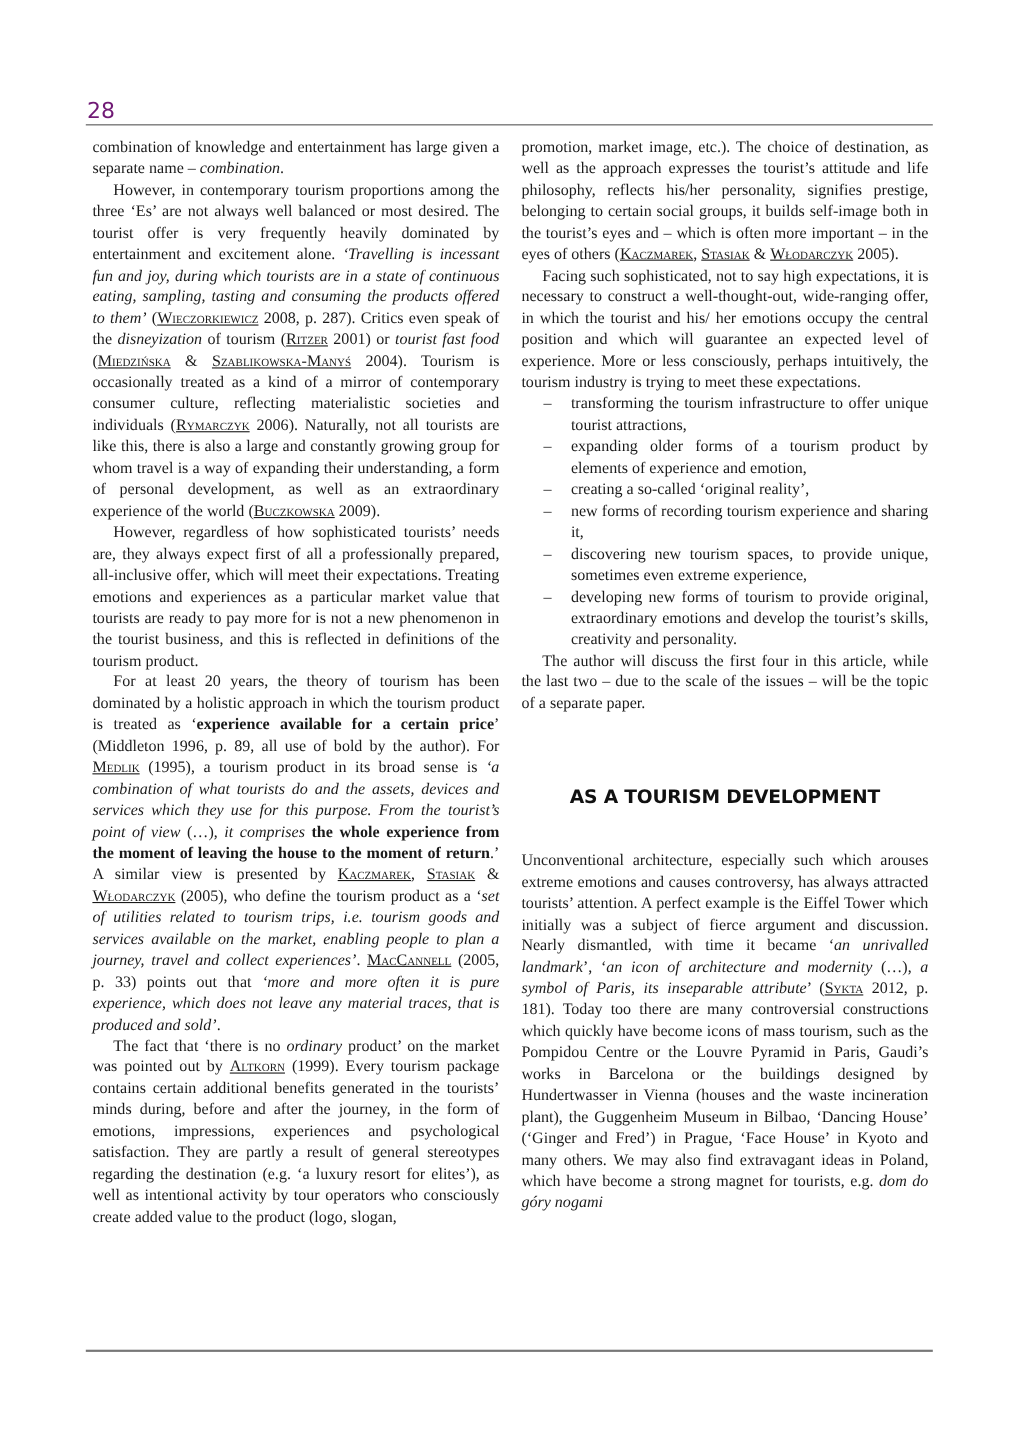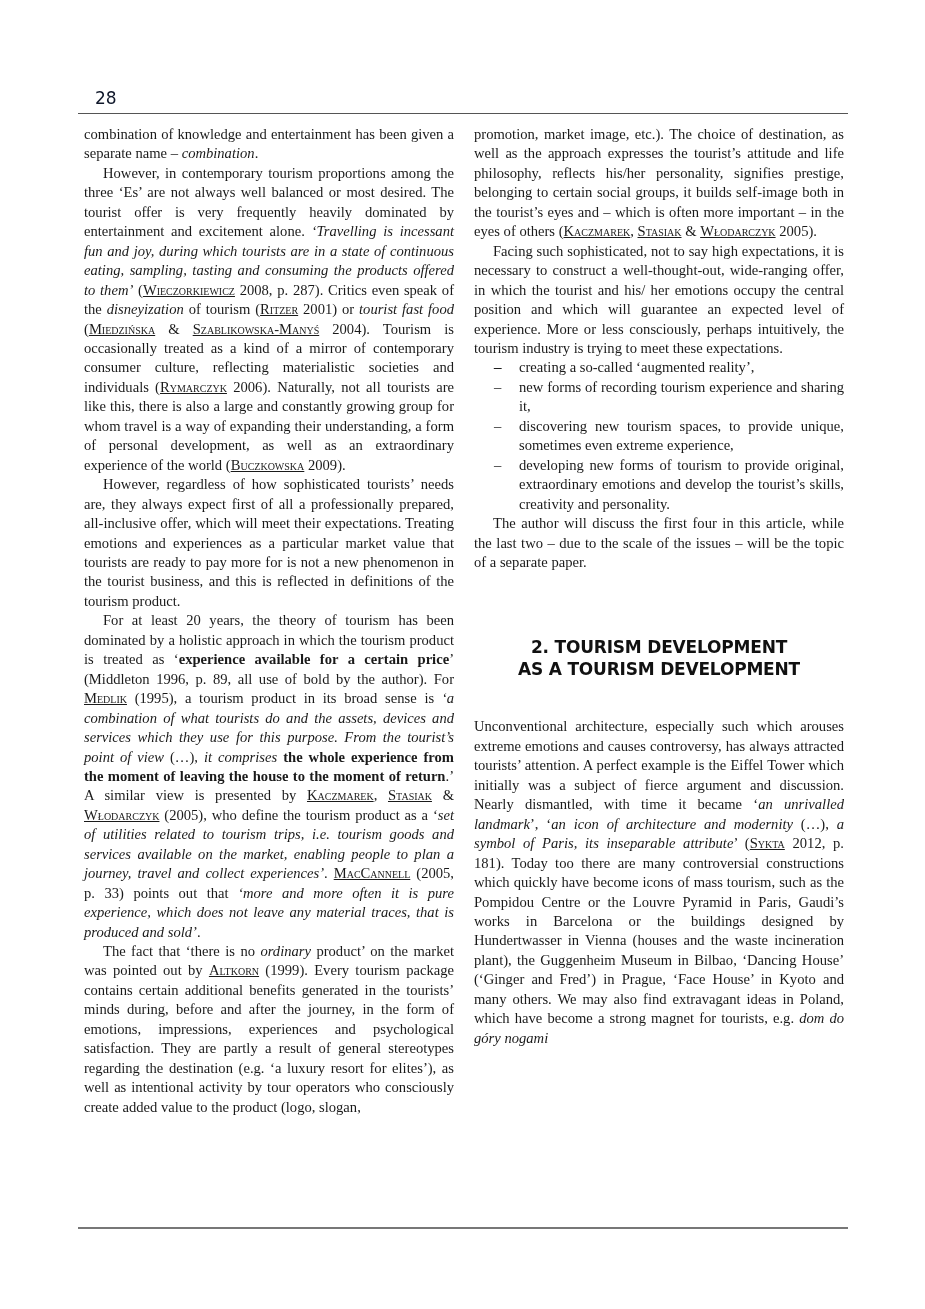--- a/index.html
+++ b/index.html
@@ -1,20 +1,20 @@
 <!DOCTYPE html>
 <html><head>
 <meta charset="utf-8">
 <style>
   html, body { margin: 0; padding: 0; background: #ffffff; }
   body { width: 925px; height: 1309px; position: relative; overflow: hidden; color: #1a1a1a; }
   .page { position: absolute; left: 0; top: 0; width: 925px; height: 1309px; }
   .header {
-    position: absolute; left: 90px; top: 84px; width: 770px; height: 28px;
-    font-family: "DejaVu Sans", sans-serif; font-size: 17px; color: #0f172a;
+    position: absolute; left: 74px; top: 84px; width: 770px; height: 28px;
+    font-family: "DejaVu Sans", sans-serif; font-size: 20px; color: #701a75;
   }
   .header .page-num { position: absolute; left: 5px; top: 4px; }
   .header .journal { position: absolute; left: 0; width: 770px; top: 4px; text-align: center; }
   .rule-top { position: absolute; left: 78px; top: 113px; width: 770px; height: 1px; background: #555; }
   .rule-bottom { position: absolute; left: 78px; top: 1227px; width: 770px; height: 1.5px; background: #777; }
   .col {
     position: absolute; top: 125px; width: 370px;
     font-family: "Liberation Serif", serif; font-size: 14.6px; line-height: 19.45px;
     text-align: justify; hyphens: manual;
   }
@@ -40,46 +40,45 @@
 
 <div class="page">
 
   <div class="header">
     <span class="page-num">28</span>
   </div>
   <div class="rule-top"></div>
 
   <div class="col col-left">
     <div>
-        <p><span>combination of knowledge and entertainment has been given a separate name – </span><span class="it">combination</span><span>.</span></p>
+        <p><span>combination of knowledge and entertainment has large given a separate name – </span><span class="it">combination</span><span>.</span></p>
         <p class="indent"><span>However, in contemporary tourism proportions among the three ‘Es’ are not always well balanced or most desired. The tourist offer is very frequently heavily dominated by entertainment and excitement alone. </span><span class="it">‘Travelling is incessant fun and joy, during which tourists are in a state of continuous eating, sampling, tasting and consuming the products offered to them’</span><span> (</span><span class="sc">Wieczorkiewicz</span><span> 2008, p. 287). Critics even speak of the </span><span class="it">disneyization</span><span> of tourism (</span><span class="sc">Ritzer</span><span> 2001) or </span><span class="it">tourist fast food</span><span> (</span><span class="sc">Miedzińska</span><span> &amp; </span><span class="sc">Szablikowska-Manyś</span><span> 2004). Tourism is occasionally treated as a kind of a mirror of contemporary consumer culture, reflecting materialistic societies and individuals (</span><span class="sc">Rymarczyk</span><span> 2006). Naturally, not all tourists are like this, there is also a large and constantly growing group for whom travel is a way of expanding their understanding, a form of personal development, as well as an extraordinary experience of the world (</span><span class="sc">Buczkowska</span><span> 2009).</span></p>
         <p class="indent"><span>However, regardless of how sophisticated tourists’ needs are, they always expect first of all a profession­ally prepared, all-inclusive offer, which will meet their expectations. Treating emotions and experiences as a particular market value that tourists are ready to pay more for is not a new phenomenon in the tourist business, and this is reflected in definitions of the tourism product.</span></p>
         <p class="indent"><span>For at least 20 years, the theory of tourism has been dominated by a holistic approach in which the tourism product is treated as ‘</span><span class="b">experience available for a certain price</span><span>’ (Middleton 1996, p. 89, all use of bold by the author). For </span><span class="sc">Medlik</span><span> (1995), a tourism product in its broad sense is </span><span class="it">‘a combination of what tourists do and the assets, devices and services which they use for this purpose. From the tourist’s point of view</span><span> (…), </span><span class="it">it comprises</span><span> </span><span class="b">the whole experience from the moment of leaving the house to the moment of return</span><span>.’ A similar view is presented by </span><span class="sc">Kaczmarek</span><span>, </span><span class="sc">Stasiak</span><span> &amp; </span><span class="sc">Włodarczyk</span><span> (2005), who define the tourism product as a ‘</span><span class="it">set of utilities related to tourism trips, i.e. tourism goods and services available on the market, enabling people to plan a journey, travel and </span><span class="bi">collect experiences</span><span class="it">’</span><span>. </span><span class="sc">MacCannell</span><span> (2005, p. 33) points out that </span><span class="it">‘more and more often it is pure </span><span class="bi">experience</span><span class="it">, which does not leave any material traces, that </span><span class="bi">is produced and sold</span><span class="it">’</span><span>.</span></p>
         <p class="indent"><span>The fact that ‘there is no </span><span class="it">ordinary</span><span> product’ on the market was pointed out by </span><span class="sc">Altkorn</span><span> (1999). Every tourism package contains certain additional benefits generated in the tourists’ minds during, before and after the journey, in the form of emotions, impressions, experiences and psychological satisfaction. They are partly a result of general stereotypes regarding the destination (e.g. ‘a luxury resort for elites’), as well as intentional activity by tour operators who consciously create added value to the product (logo, slogan,</span></p>
       </div>
   </div>
 
   <div class="col col-right">
     <div>
         <p><span>promotion, market image, etc.). The choice of destina­tion, as well as the approach expresses the tourist’s attitude and life philosophy, reflects his/her person­ality, signifies prestige, belonging to certain social groups, it builds self-image both in the tourist’s eyes and – which is often more important – in the eyes of others (</span><span class="sc">Kaczmarek</span><span>, </span><span class="sc">Stasiak</span><span> &amp; </span><span class="sc">Włodarczyk</span><span> 2005).</span></p>
         <p class="indent"><span>Facing such sophisticated, not to say high expecta­tions, it is necessary to construct a well-thought-out, wide-ranging offer, in which the tourist and his/ her emotions occupy the central position and which will guarantee an expected level of experience. More or less consciously, perhaps intuitively, the tourism industry is trying to meet these expectations.</span></p>
       </div>
     <ul class="dash">
-        <li><span class="dash-icon">–</span></li>
-        <li><span class="dash-icon">–</span></li>
-        <li><span class="dash-icon">–</span><span>creating a so-called ‘augmented reality’,</span></li>
+        <li><span class="dash-icon">–</span><span>transforming the tourism infrastructure to offer unique tourist attractions,</span></li>
+        <li><span class="dash-icon">–</span><span>expanding older forms of a tourism product by elements of experience and emotion,</span></li>
+        <li><span class="dash-icon">–</span><span>creating a so-called ‘original reality’,</span></li>
         <li><span class="dash-icon">–</span><span>new forms of recording tourism experience and sharing it,</span></li>
         <li><span class="dash-icon">–</span><span>discovering new tourism spaces, to provide unique, sometimes even extreme experience,</span></li>
         <li><span class="dash-icon">–</span><span>developing new forms of tourism to provide original, extraordinary emotions and develop the tourist’s skills, creativity and personality.</span></li>
       </ul>
     <div>
         <p class="indent"><span>The author will discuss the first four in this article, while the last two – due to the scale of the issues – will be the topic of a separate paper.</span></p>
       </div>
     <h2 class="section-heading">
-      <span>2. TOURISM DEVELOPMENT</span>
       <span>AS A TOURISM DEVELOPMENT</span>
     </h2>
     <div>
         <p><span>Unconventional architecture, especially such which arouses extreme emotions and causes controversy, has always attracted tourists’ attention. A perfect example is the Eiffel Tower which initially was a subject of fierce argument and discussion. Nearly dismantled, with time it became ‘</span><span class="it">an unrivalled landmark</span><span>’, ‘</span><span class="it">an icon of architecture and modernity</span><span> (…), </span><span class="it">a symbol of Paris, its in­separable attribute</span><span>’ (</span><span class="sc">Sykta</span><span> 2012, p. 181). Today too there are many controversial constructions which quickly have become icons of mass tourism, such as the Pompidou Centre or the Louvre Pyramid in Paris, Gaudi’s works in Barcelona or the buildings designed by Hundertwasser in Vienna (houses and the waste incineration plant), the Guggenheim Museum in Bilbao, ‘Dancing House’ (‘Ginger and Fred’) in Prague, ‘Face House’ in Kyoto and many others. We may also find extravagant ideas in Poland, which have become a strong magnet for tourists, e.g. </span><span class="it">dom do góry nogami</span></p>
       </div>
   </div>
 
   <div class="rule-bottom"></div>
 </div>
 

